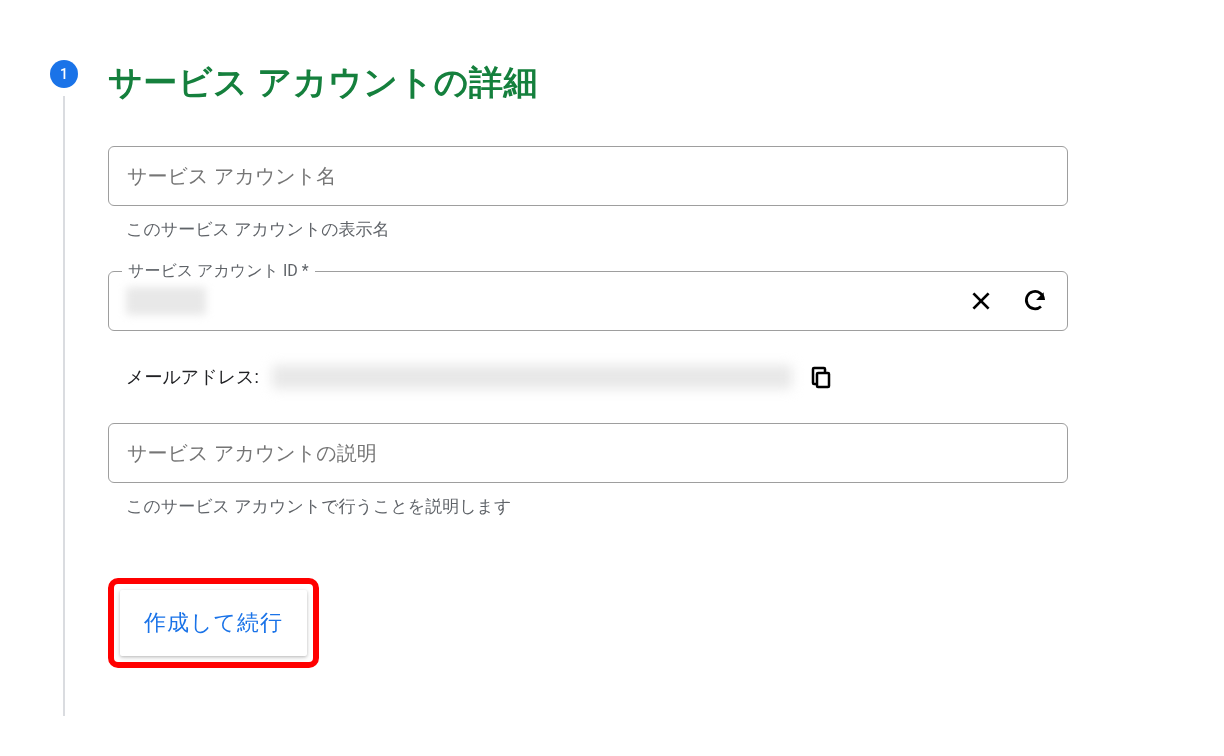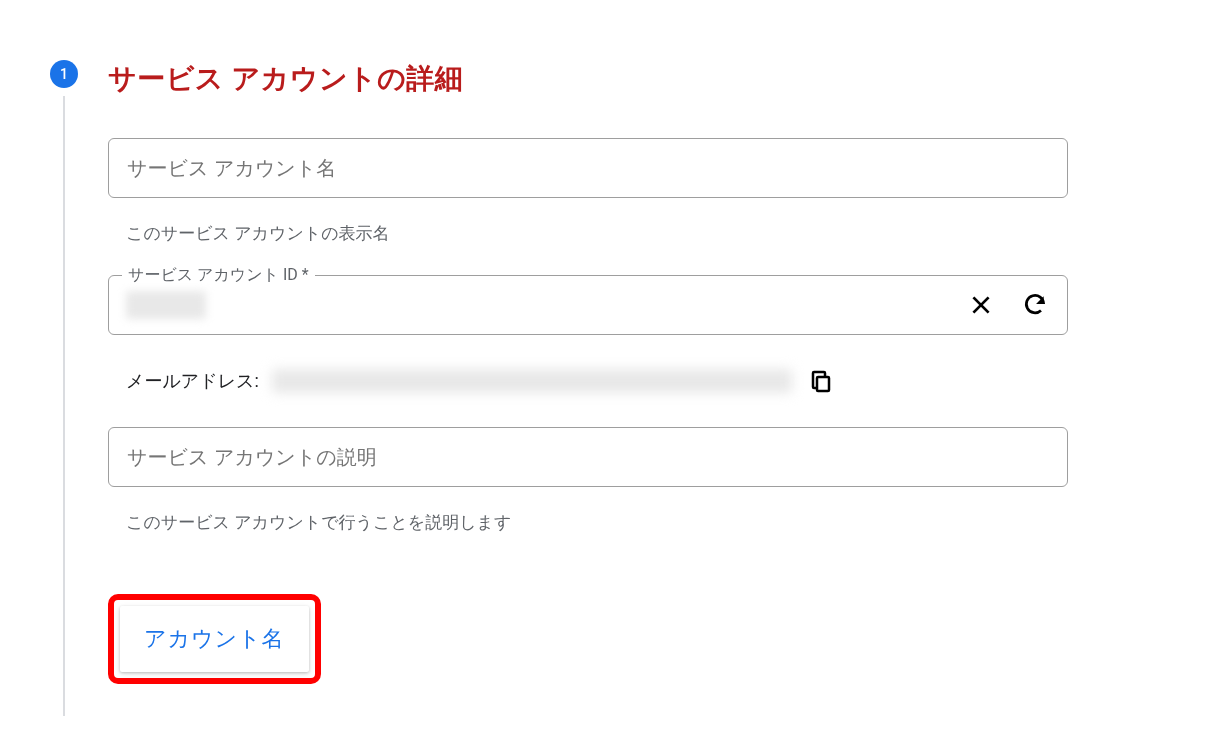--- a/index.html
+++ b/index.html
@@ -39,23 +39,23 @@
       background: #dadce0;
       flex: 1;
       margin-top: 8px;
       min-height: 620px;
     }
     .step-content {
       flex: 1;
       max-width: 960px;
     }
     .step-title {
-      font-size: 28px;
+      font-size: 34px;
       font-weight: 700;
-      color: #b91c1c;
+      color: #15803d;
       margin-bottom: 40px;
       letter-spacing: 0.5px;
     }
     .form-field {
       margin-bottom: 30px;
     }
     .input-wrapper {
       position: relative;
     }
     .text-input {
@@ -109,21 +109,21 @@
       justify-content: center;
       color: #000000;
     }
     .icon-btn svg {
       width: 26px;
       height: 26px;
     }
     .helper-text {
       font-size: 17px;
       color: #5f6368;
-      margin-top: 24px;
+      margin-top: 12px;
       margin-left: 18px;
     }
     .email-row {
       display: flex;
       align-items: center;
       gap: 13px;
       margin-top: 28px;
       margin-bottom: 30px;
       margin-left: 18px;
     }
@@ -237,17 +237,17 @@
 
     <div class="form-field">
       <div class="input-wrapper">
         <input type="text" class="text-input" placeholder="サービス アカウントの説明" style="">
       </div>
       <div class="helper-text">このサービス アカウントで行うことを説明します</div>
     </div>
 
     <div class="action-row">
       <div class="highlight-box">
-        <button class="create-button">アカウント名</button>
+        <button class="create-button">作成して続行</button>
       </div>
     </div>
   </div>
 </div>
 
 </body></html>

